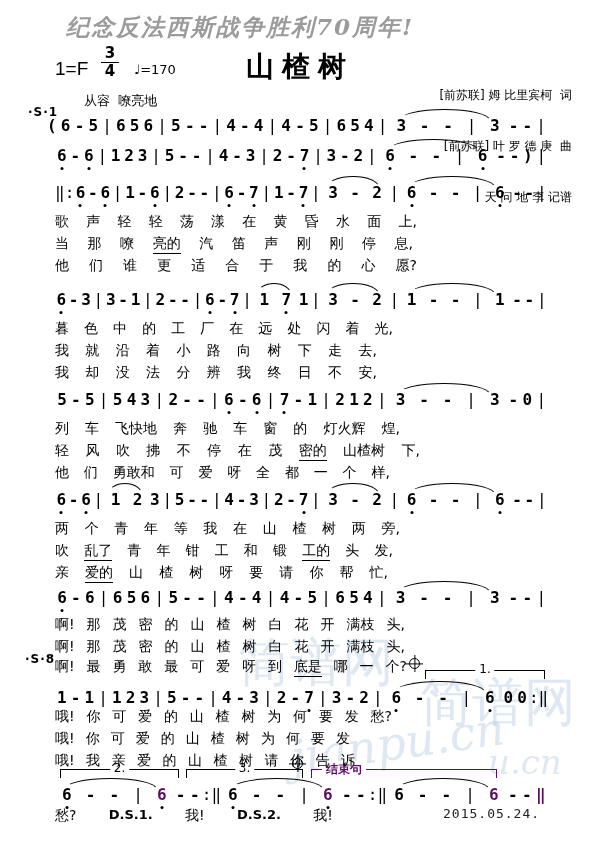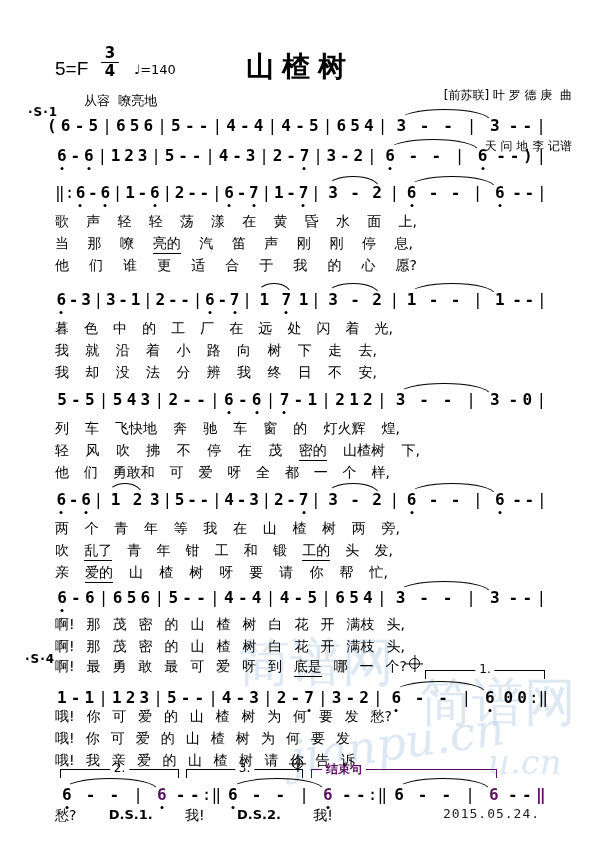--- a/index.html
+++ b/index.html
@@ -54,36 +54,38 @@
 </head>
 <body>
 
 <div class="sheet">
 
   <div class="wm abs" style="left:238px;top:628px;font-size:52px;">简谱网</div>
   <div class="wm abs" style="left:420px;top:668px;font-size:52px;">简谱网</div>
   <div class="wm abs" style="left:290px;top:716px;font-size:46px;font-style:italic;transform:rotate(-8deg);">jianpu.cn</div>
   <div class="wm abs" style="left:488px;top:742px;font-size:34px;font-style:italic;">u.cn</div>
 
-  <div class="abs keysig">5=F</div>
+  <div class="abs slogan">纪念反法西斯战争胜利70周年!</div>
+  <div class="abs keysig">1=F</div>
   <div class="abs meter">
     <div>3</div>
     <div class="bar-line"></div>
     <div>4</div>
   </div>
-  <div class="abs tempo">♩=140</div>
+  <div class="abs tempo">♩=170</div>
   <div class="abs expression">从容  嘹亮地</div>
   <div class="abs title">山楂树</div>
   <div class="abs credits">
+    <div>[前苏联] 姆 比里宾柯  词</div>
     <div>[前苏联] 叶 罗 德 庚  曲</div>
     <div>天 问 地 李 记谱</div>
   </div>
 
   <div class="abs segno" style="left:28px;top:105px;">·S·1</div>
-  <div class="abs segno" style="left:25px;top:652px;">·S·4</div>
+  <div class="abs segno" style="left:25px;top:652px;">·S·8</div>
 
   <div class="coda" style="left:409px;top:658px;">
       <span class="h"></span>
     </div>
   <div class="coda" style="left:292px;top:758px;">
       <span class="h"></span>
     </div>
 
   <div class="ending" style="left:425px;top:670px;width:118px;">
     <span class="lbl">1.</span>

